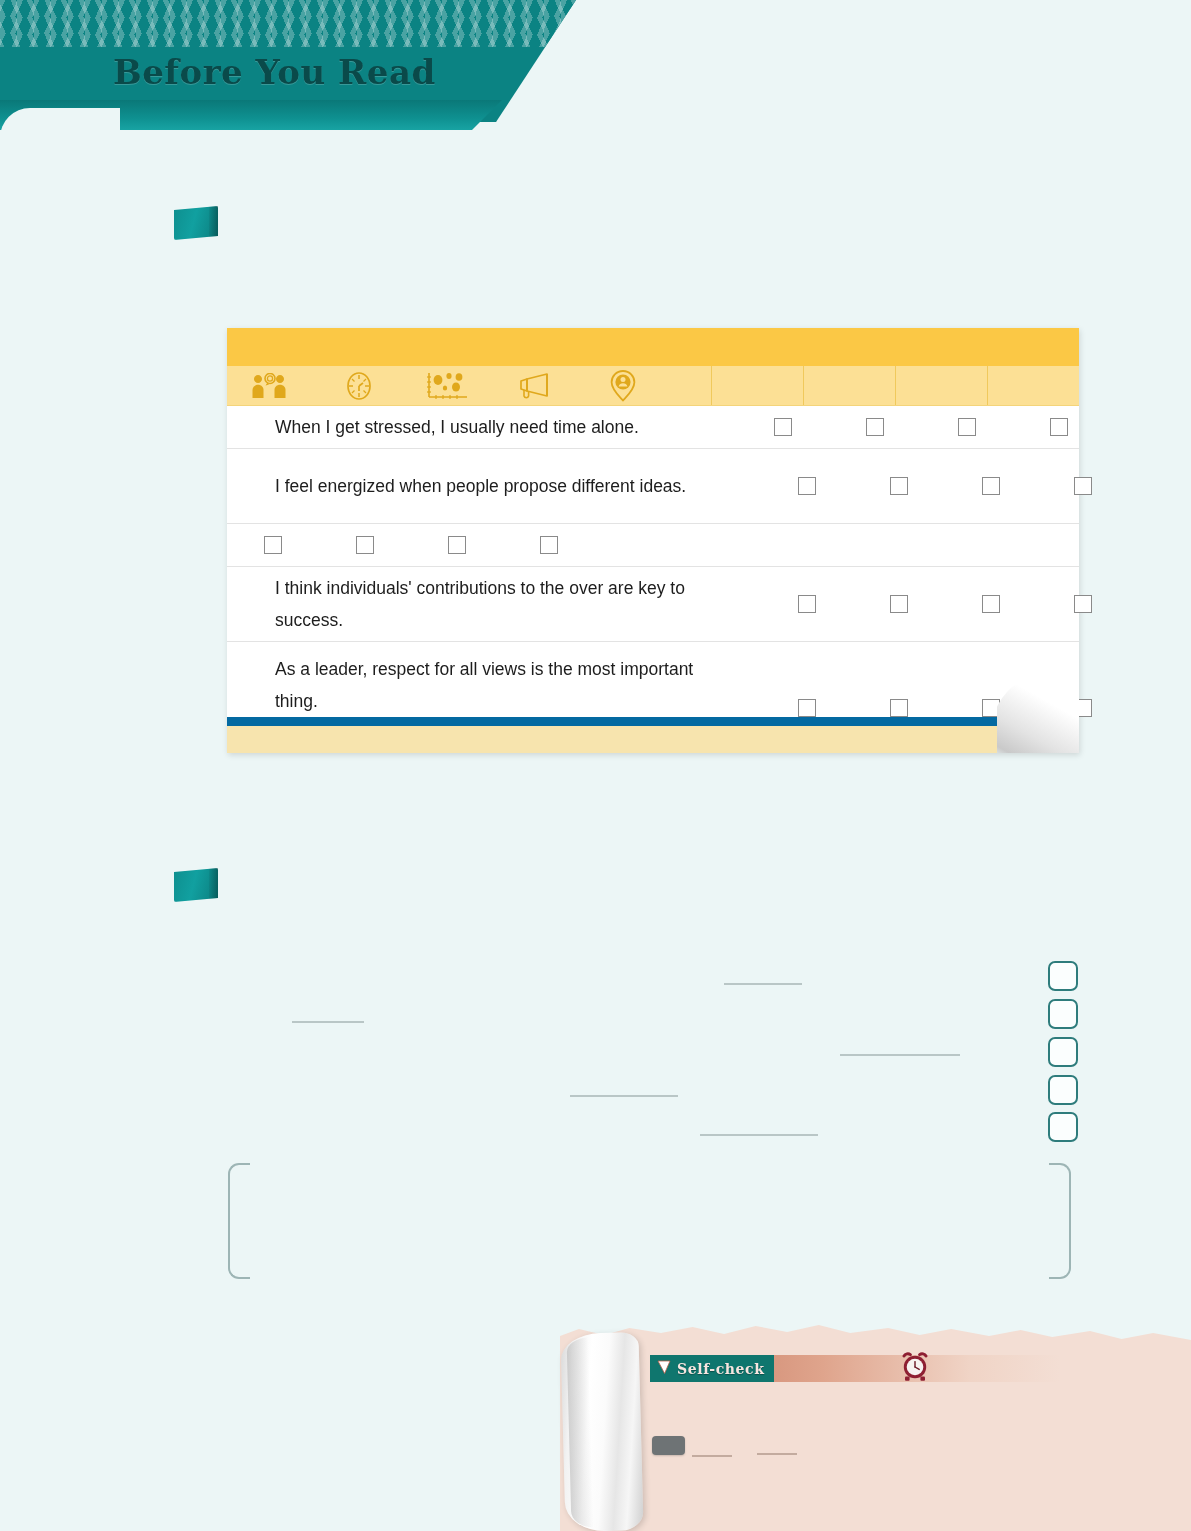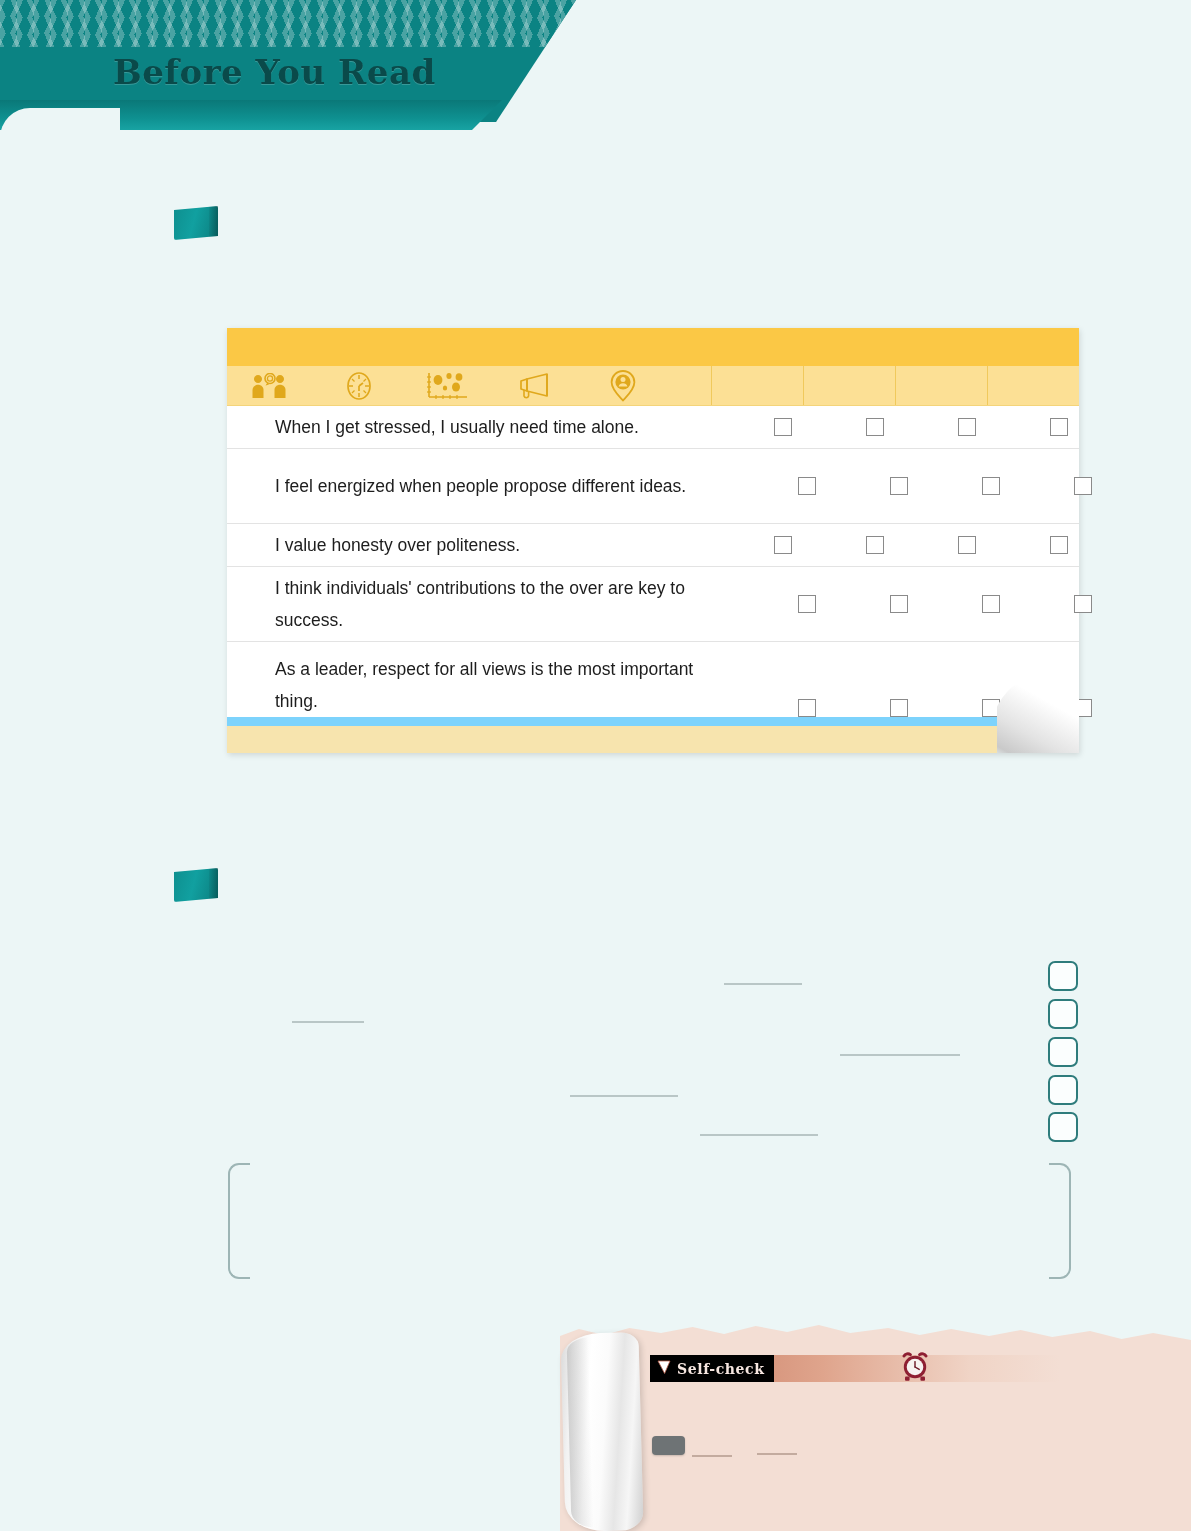--- a/index.html
+++ b/index.html
@@ -109,21 +109,21 @@
   .ribbon-1 { top: 206px; left: 174px; }
   .ribbon-2 { top: 868px; left: 174px; }
 
   
   .survey-card {
     position: absolute;
     top: 328px;
     left: 227px;
     width: 852px;
     height: 425px;
-    background: #7dd3fc;
+    background: #0369a1;
     box-shadow: 1px 2px 6px rgba(0,0,0,0.13);
   }
 
   .survey-top-bar {
     height: 38px;
     background: #fbc845;
   }
 
   .survey-icon-row {
     display: flex;
@@ -308,21 +308,21 @@
 
   .selfcheck-badge {
     position: absolute;
     left: 650px;
     top: 1355px;
     height: 27px;
     padding: 0 9px 0 6px;
     display: flex;
     align-items: center;
     gap: 5px;
-    background: #000000;
+    background: #0f766e;
   }
 
   .selfcheck-label {
     font-family: "DejaVu Serif", "Liberation Serif", serif;
     font-weight: bold;
     font-size: 14px;
     letter-spacing: 0.6px;
     color: #f6e6e0;
     text-shadow: 0 1px 1px rgba(0,0,0,0.32);
   }
@@ -485,21 +485,20 @@
         <div class="box-cell">
             <span class="check-sq"></span>
           </div>
         <div class="box-cell">
             <span class="check-sq"></span>
           </div>
       </div>
     </div>
 
     <div class="survey-row row-h1">
-      <div class="row-statement">I value honesty over politeness.</div>
       <div class="row-boxes">
         <div class="box-cell">
             <span class="check-sq"></span>
           </div>
         <div class="box-cell">
             <span class="check-sq"></span>
           </div>
         <div class="box-cell">
             <span class="check-sq"></span>
           </div>

